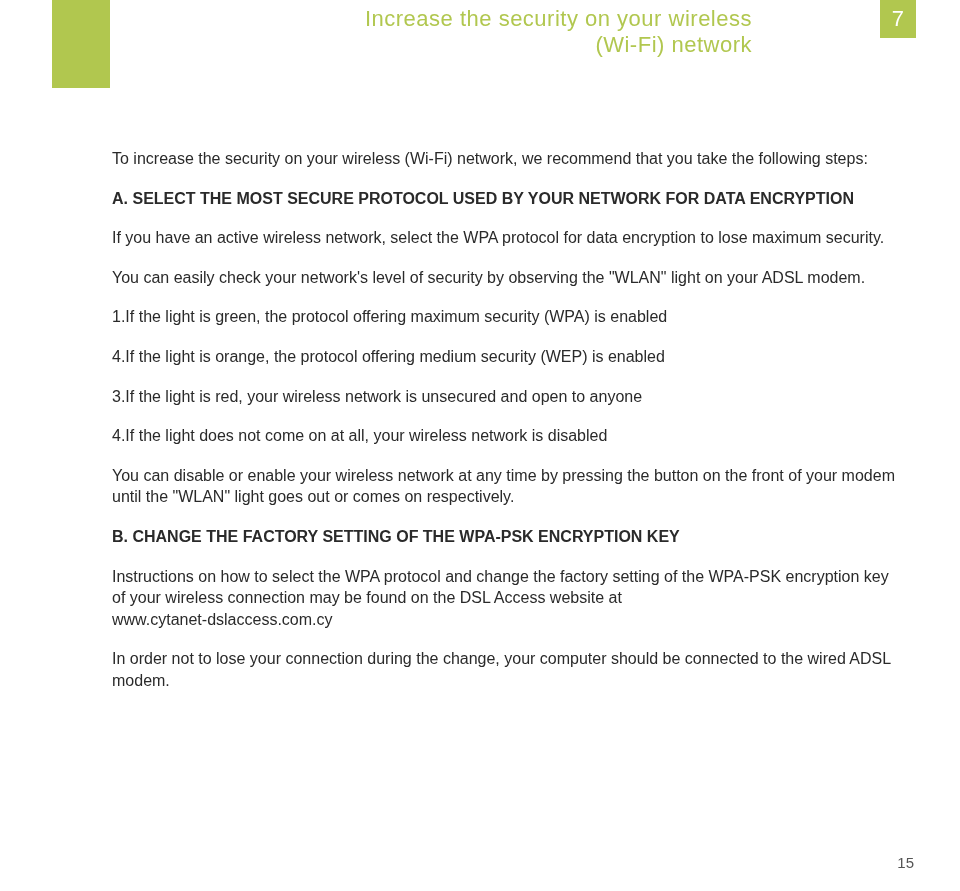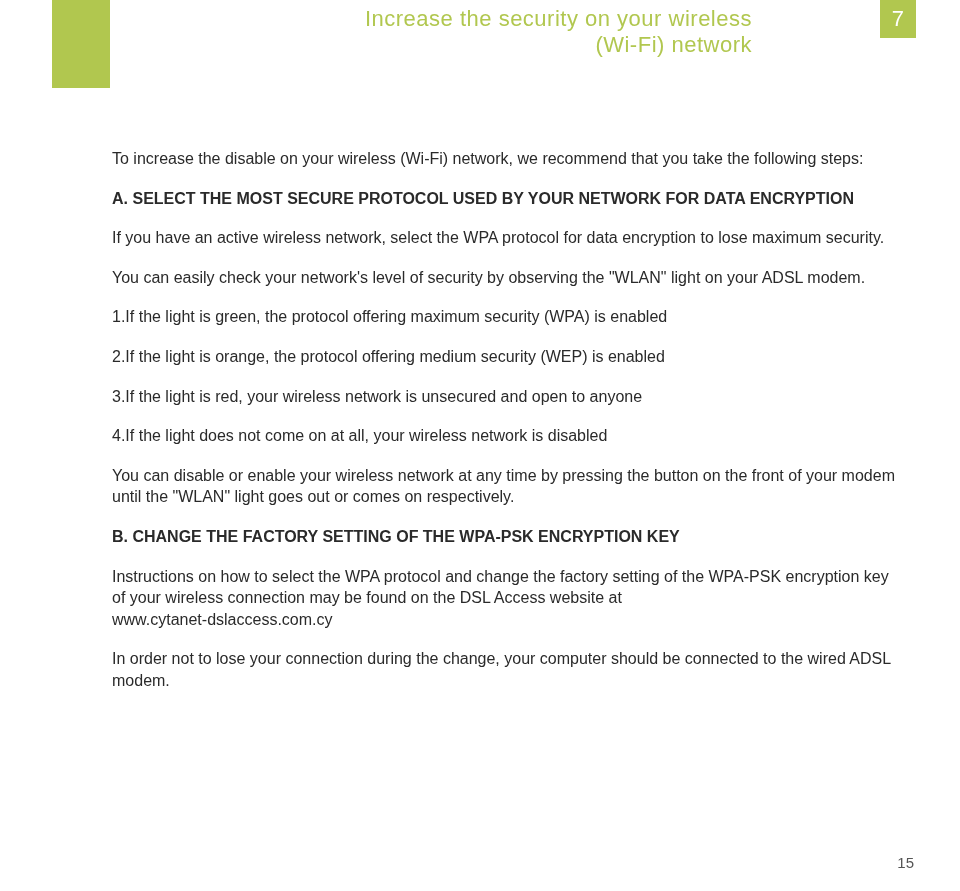--- a/index.html
+++ b/index.html
@@ -84,32 +84,32 @@
 
 <div class="title-block">
   <h1>
     <span>Increase the security on your wireless</span><br>
     <span>(Wi-Fi) network</span>
   </h1>
 </div>
 
 <div class="content">
 
-  <p>To increase the disable on your wireless (Wi-Fi) network, we recommend that you take the following steps:</p>
+  <p>To increase the security on your wireless (Wi-Fi) network, we recommend that you take the following steps:</p>
 
   <p class="section-heading">
     <span>A.</span>
     <span>SELECT THE MOST SECURE PROTOCOL USED BY YOUR NETWORK FOR DATA ENCRYPTION</span>
   </p>
 
   <p>If you have an active wireless network, select the WPA protocol for data encryption to lose maximum security.</p>
   <p>You can easily check your network's level of security by observing the "WLAN" light on your ADSL modem.</p>
 
   <p class="list-line">1.If the light is green, the protocol offering maximum security (WPA) is enabled</p>
-  <p class="list-line">2.If the light is orange, the protocol offering medium security (WEP) is enabled</p>
+  <p class="list-line">4.If the light is orange, the protocol offering medium security (WEP) is enabled</p>
   <p class="list-line">3.If the light is red, your wireless network is unsecured and open to anyone</p>
   <p>4.If the light does not come on at all, your wireless network is disabled</p>
 
   <p>You can disable or enable your wireless network at any time by pressing the button on the front of your modem until the "WLAN" light goes out or comes on respectively.</p>
 
   <p class="section-heading">
     <span>B.</span>
     <span>CHANGE THE FACTORY SETTING OF THE WPA-PSK ENCRYPTION KEY</span>
   </p>
 

